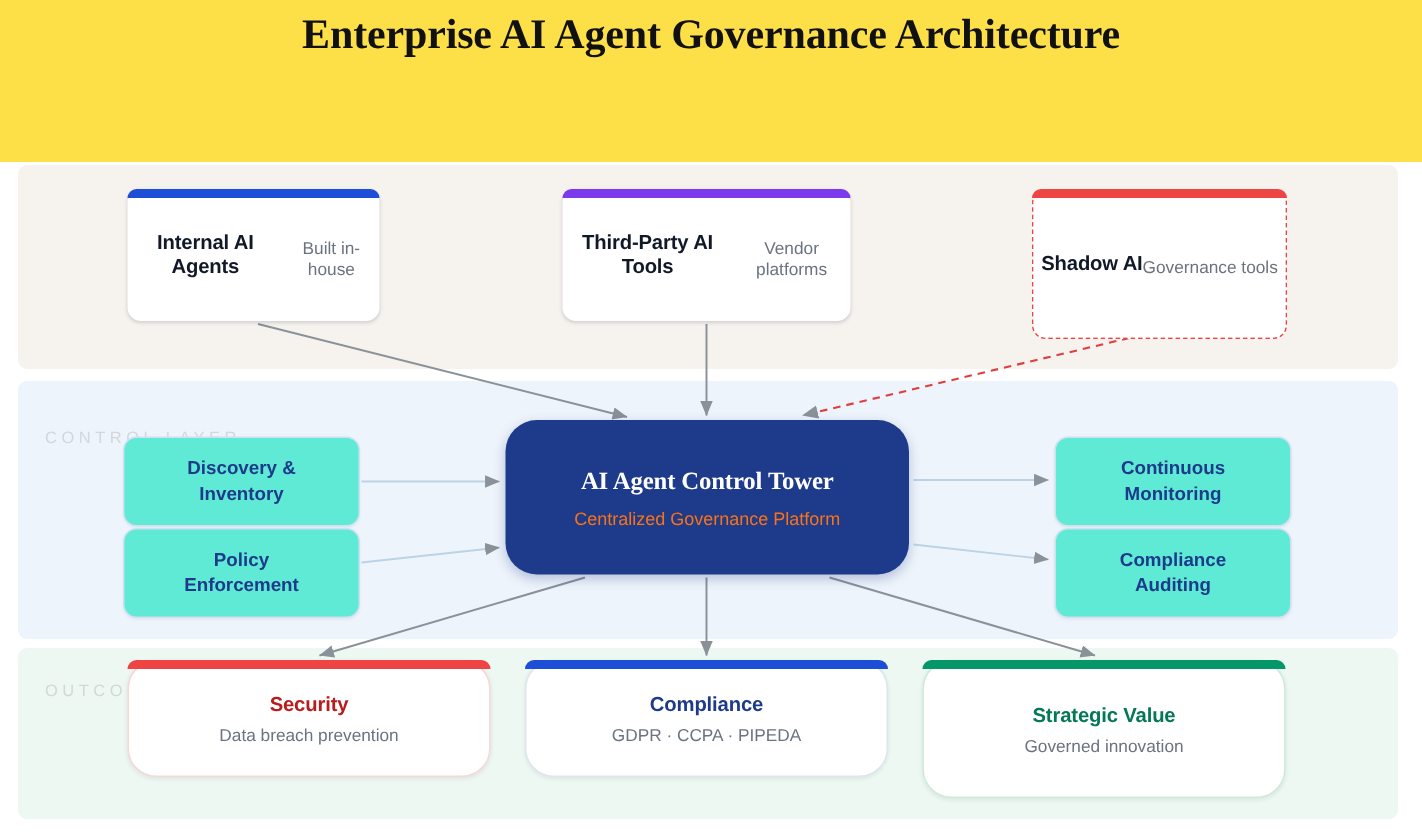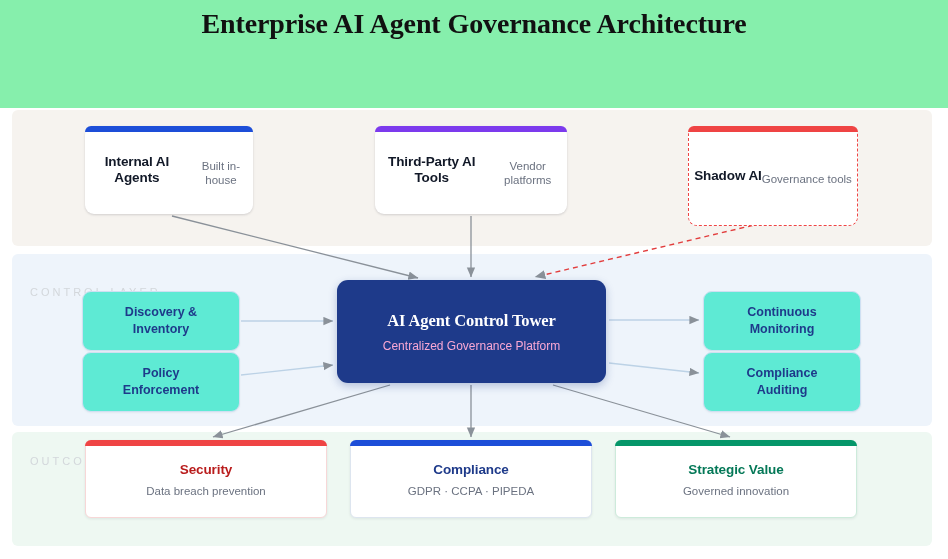--- a/index.html
+++ b/index.html
@@ -15,21 +15,21 @@
     font-family: "Liberation Sans", sans-serif;
     -webkit-font-smoothing: antialiased;
   }
 
   
   #header {
     position: absolute;
     left: 0; top: 0;
     width: 948px;
     height: 108px;
-    background: #86efac;
+    background: #fde047;
   }
   #page-title {
     position: absolute;
     left: 0; top: 8px;
     width: 948px;
     text-align: center;
     font-family: "Liberation Serif", "DejaVu Serif", serif;
     font-weight: 700;
     font-size: 28px;
     letter-spacing: -0.1px;
@@ -130,39 +130,39 @@
   #card-shadow    { left: 688px; top: 126px; width: 170px; height: 100px;
                     border: 1px dashed #ef4444; box-shadow: none; }
   #card-shadow .accent { left: -1px; width: calc(100% + 2px); top: -1px; }
 
   
   #control-tower {
     position: absolute;
     left: 337px; top: 280px;
     width: 269px; height: 103px;
     background: #1e3a8a;
-    border-radius: 11px;
+    border-radius: 21px;
     z-index: 4;
     display: flex;
     flex-direction: column;
     align-items: center;
     justify-content: center;
     box-shadow: 0 3px 8px rgba(30,58,138,0.28);
   }
   #control-tower .ct-title {
     font-family: "Liberation Serif", "DejaVu Serif", serif;
     font-weight: 700;
     font-size: 16.5px;
     color: #ffffff;
     letter-spacing: -0.1px;
   }
   #control-tower .ct-sub {
     margin-top: 8px;
     font-size: 12px;
-    color: #f9a8d4;
+    color: #f97316;
   }
   #control-tower .ct-tags {
     margin-top: 11px;
     font-size: 11.5px;
     color: #cfe0f7;
   }
 
   
   .pill {
     position: absolute;
@@ -183,21 +183,21 @@
   }
   #pill-discovery { left: 82px;  top: 291px; width: 158px; height: 60px; }
   #pill-policy    { left: 82px;  top: 352px; width: 158px; height: 60px; }
   #pill-monitoring{ left: 703px; top: 291px; width: 158px; height: 60px; }
   #pill-auditing  { left: 703px; top: 352px; width: 158px; height: 60px; }
 
   
   .outcome {
     position: absolute;
     background: #ffffff;
-    border-radius: 6px;
+    border-radius: 19px;
     z-index: 3;
     box-sizing: border-box;
     display: flex;
     flex-direction: column;
     align-items: center;
     justify-content: center;
     box-shadow: 0 1px 3px rgba(17,24,39,0.08);
   }
   .outcome .accent {
     position: absolute;
@@ -211,21 +211,21 @@
     font-weight: 700;
     letter-spacing: -0.1px;
   }
   .outcome .sub {
     margin-top: 8px;
     font-size: 11.5px;
     color: #6b7280;
   }
   #card-security { left: 85px;  top: 440px; width: 242px; height: 78px; border: 1px solid #f7d7d7; }
   #card-compliance { left: 350px; top: 440px; width: 242px; height: 78px; border: 1px solid #dde5ef; }
-  #card-strategic { left: 615px; top: 440px; width: 242px; height: 78px; border: 1px solid #cdebdb; }
+  #card-strategic { left: 615px; top: 440px; width: 242px; height: 92px; border: 1px solid #cdebdb; }
 </style>
 </head>
 <body>
 
 <div id="header">
   <div id="page-title">Enterprise AI Agent Governance Architecture</div>
 </div>
 
 <div class="band" id="band-sources" style="background: rgb(246, 243, 239);"></div>
 <div class="band" id="band-control" style="background: rgb(238, 244, 251);"></div>

